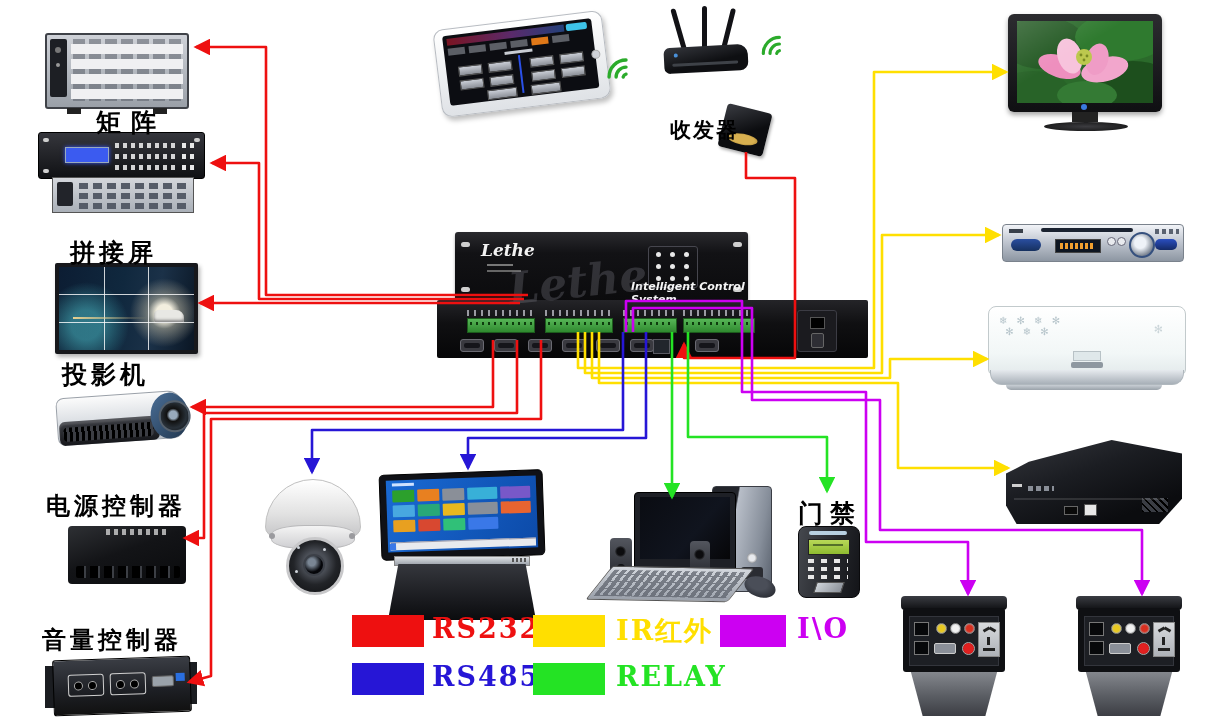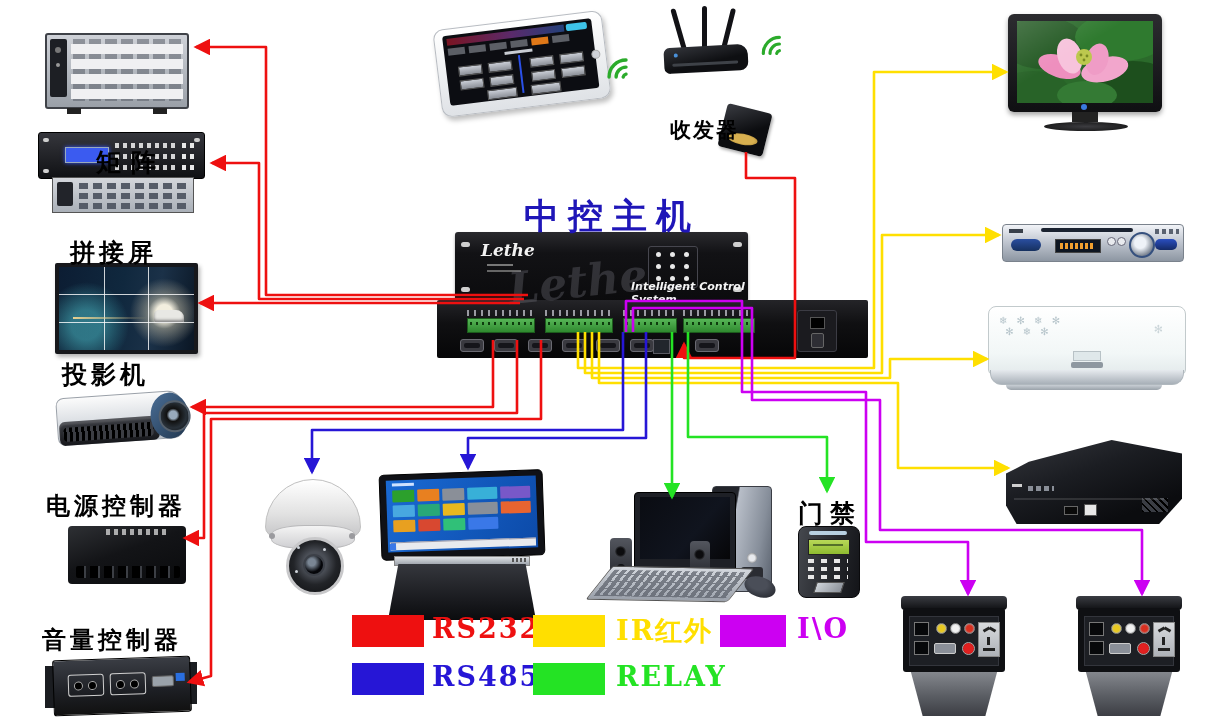--- a/index.html
+++ b/index.html
@@ -24,28 +24,27 @@
   
   .swatch{position:absolute;width:72px;height:32px;z-index:3;}
   .legtxt{position:absolute;font-weight:bold;font-size:27px;letter-spacing:2px;z-index:3;white-space:nowrap;}
   .dot{position:absolute;border-radius:50%;}
 </style>
 </head>
 <body>
 
 <div id="canvas">
 
-  <div class="lbl" style="left:96px;top:106px;font-size:25px;letter-spacing:10px;margin-top:40px;">矩阵</div>
+  <div class="lbl" style="left:96px;top:106px;font-size:25px;letter-spacing:10px;">矩阵</div>
   <div class="lbl" style="left:70px;top:236px;font-size:25px;">拼接屏</div>
   <div class="lbl" style="left:62px;top:358px;font-size:25px;">投影机</div>
   <div class="lbl" style="left:46px;top:490px;font-size:24px;">电源控制器</div>
   <div class="lbl" style="left:42px;top:624px;font-size:24px;">音量控制器</div>
   <div class="lbl" style="left:670px;top:116px;font-size:21px;letter-spacing:2px;">收发器</div>
   <div class="lbl" style="left:798px;top:497px;font-size:25px;letter-spacing:7px;">门禁</div>
-  <div class="lbl" style="left:524px;top:193px;font-size:35px;letter-spacing:9px;color:#1f16b8;">中控主机</div>
 
   <div class="dev front-panel">
     <div class="screwhole" style="left:6px;top:10px;"></div>
       <div class="screwhole" style="left:6px;bottom:10px;"></div>
     <div class="screwhole" style="right:6px;top:10px;"></div>
       <div class="screwhole" style="right:6px;bottom:10px;"></div>
     <div class="abs" style="left:26px;top:8px;color:#f2f2f2;font-size:17px;font-weight:bold;font-style:italic;">Lethe</div>
     <div class="abs" style="left:32px;top:32px;width:26px;height:2px;background:#777;"></div>
     <div class="abs" style="left:32px;top:38px;width:34px;height:2px;background:#666;"></div>
     <div class="abs" style="left:193px;top:14px;width:48px;height:40px;border:1px solid #46464e;border-radius:3px;">

